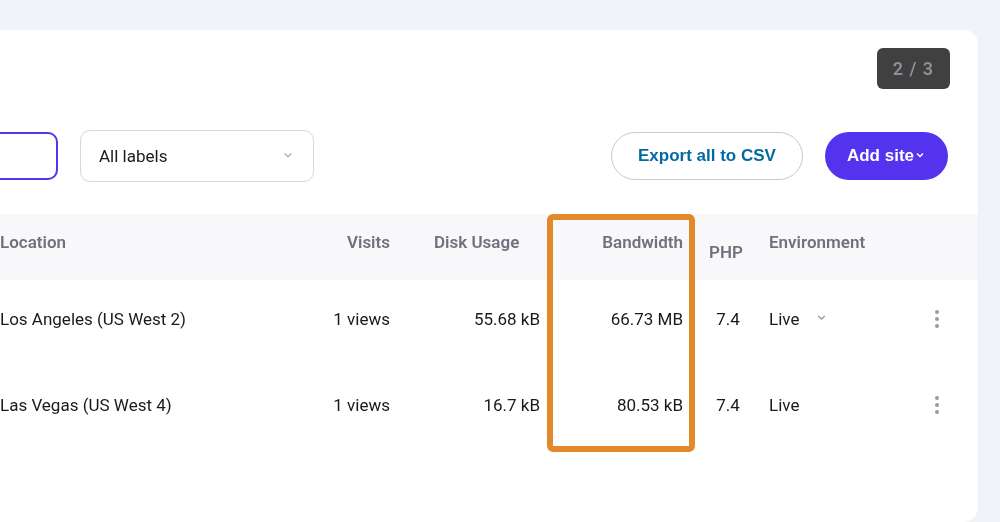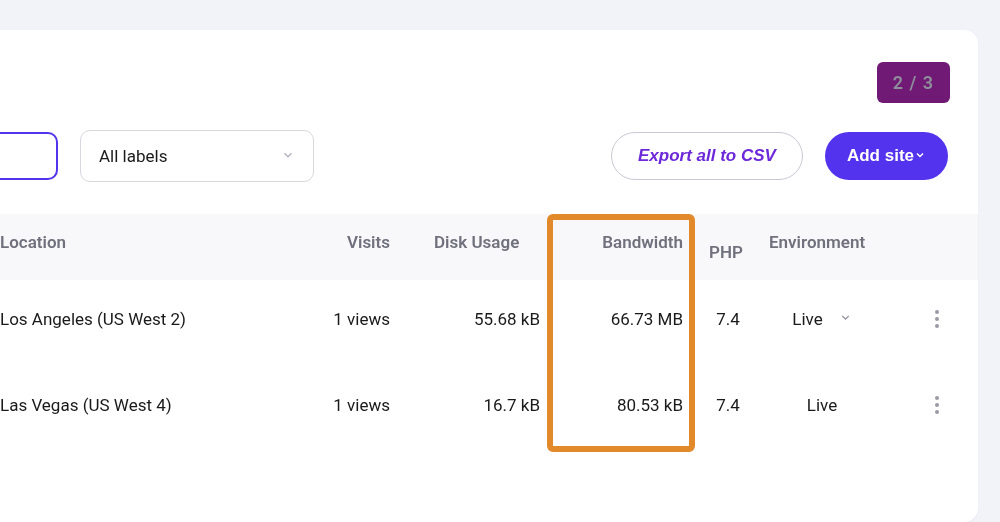--- a/index.html
+++ b/index.html
@@ -21,23 +21,23 @@
       top: 30px;
       right: 22px;
       bottom: 0;
       background: #ffffff;
       border-radius: 14px;
       padding: 22px 30px 30px 30px;
       box-shadow: 0 1px 2px rgba(0,0,0,0.04);
     }
     .pagination-badge {
       position: absolute;
-      top: 32px;
+      top: 18px;
       right: 28px;
-      background: #701a75;
+      background: #404040;
       color: #8f8f9b;
       font-size: 18px;
       font-weight: 600;
       padding: 10px 16px;
       border-radius: 6px;
       letter-spacing: 1px;
     }
     .toolbar {
       display: flex;
       align-items: center;
@@ -70,25 +70,24 @@
     }
     .spacer { flex: 1; }
     .export-btn {
       height: 48px;
       padding: 0 26px;
       border: 1.5px solid #c9cad6;
       border-radius: 24px;
       background: #fff;
       font-size: 17px;
       font-weight: 600;
-      color: #6d28d9;
-      cursor: pointer;
-      display: flex;
-      align-items: center;
-      font-style: italic;
+      color: #0369a1;
+      cursor: pointer;
+      display: flex;
+      align-items: center;
     }
     .addsite-btn {
       height: 48px;
       padding: 0 22px;
       border: none;
       border-radius: 24px;
       background: #5333ed;
       color: #fff;
       font-size: 17px;
       font-weight: 600;
@@ -131,21 +130,20 @@
     }
     .visits-cell { text-align: right; padding-right: 20px; }
     .bw-cell { text-align: right; padding-right: 20px; }
     .disk-cell { text-align: right; padding-right: 20px; }
     .php-cell { text-align: center; padding-right: 2px; }
     .env-cell {
       display: flex;
       align-items: center;
       gap: 16px;
       padding-left: 14px;
-      justify-content: center;
     }
     .env-chev {
       color: #8f8f9b;
       font-size: 14px;
     }
     .actions-cell {
       display: flex;
       justify-content: flex-end;
       padding-right: 30px;
     }

